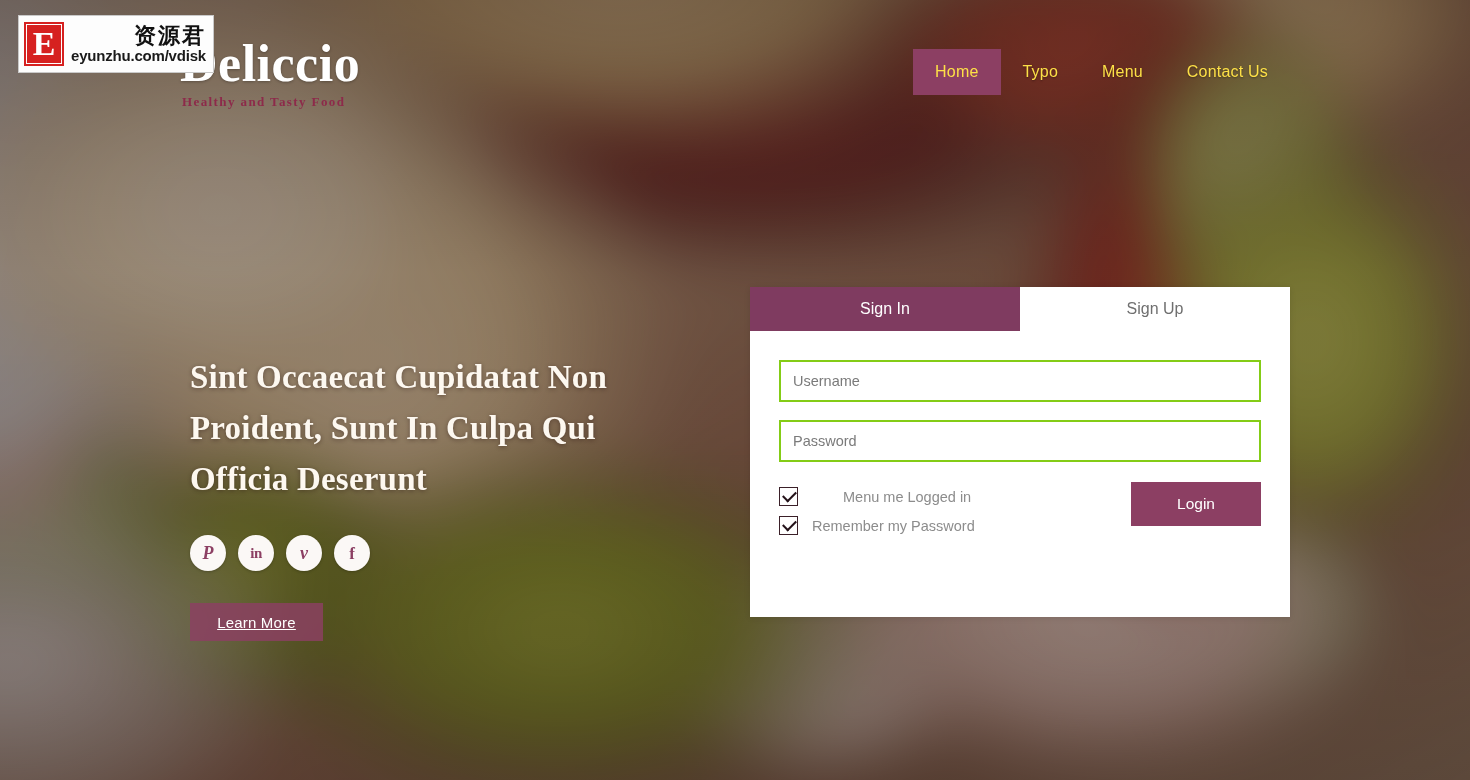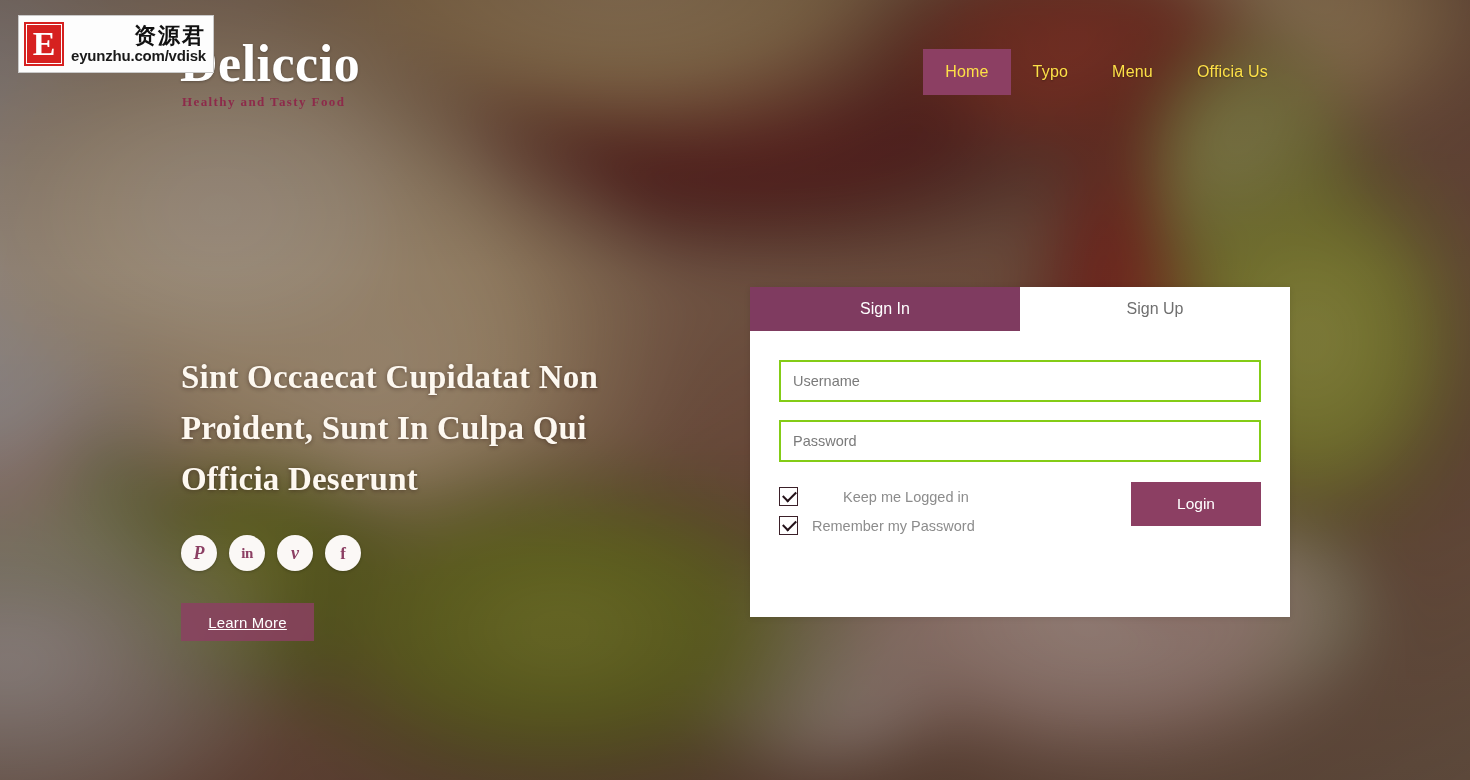--- a/index.html
+++ b/index.html
@@ -182,21 +182,21 @@
     white-space: nowrap;
   }
   .nav-item.active {
     background: #8c3f63;
     text-shadow: none;
   }
 
   
   #hero {
     position: absolute;
-    left: 181px; top: 352px;
+    left: 190px; top: 352px;
     width: 500px;
     z-index: 30;
   }
   #hero-heading {
     font-family: "Liberation Serif", serif;
     font-weight: bold;
     font-size: 33px;
     line-height: 51px;
     color: #fdf8f0;
     letter-spacing: 0.2px;
@@ -359,21 +359,21 @@
 
     <div id="brand">
       <span id="brand-name">Deliccio</span>
       <span id="brand-tagline">Healthy and Tasty Food</span>
     </div>
 
     <nav id="nav">
       <div class="nav-item active">Home</div>
       <div class="nav-item">Typo</div>
       <div class="nav-item">Menu</div>
-      <div class="nav-item">Officia Us</div>
+      <div class="nav-item">Contact Us</div>
     </nav>
 
   </div>
 
   <div id="hero">
     <h1 id="hero-heading">Sint Occaecat Cupidatat Non Proident, Sunt In Culpa Qui Officia Deserunt</h1>
 
     <div id="socials">
       <div class="social pinterest">
         <span class="glyph">P</span>
@@ -403,21 +403,21 @@
 
       <input class="field" type="text" id="username-input" placeholder="Username" style="">
 
       <input class="field" type="password" id="password-input" placeholder="Password" style="">
 
       <div id="options-row">
 
         <div id="checks">
           <div class="check-line keep">
             <span class="cbox checked"></span>
-            <span class="check-label">Keep me Logged in</span>
+            <span class="check-label">Menu me Logged in</span>
           </div>
           <div class="check-line remember">
             <span class="cbox checked"></span>
             <span class="check-label">Remember my Password</span>
           </div>
         </div>
 
         <button id="login-button">Login</button>
 
       </div>

